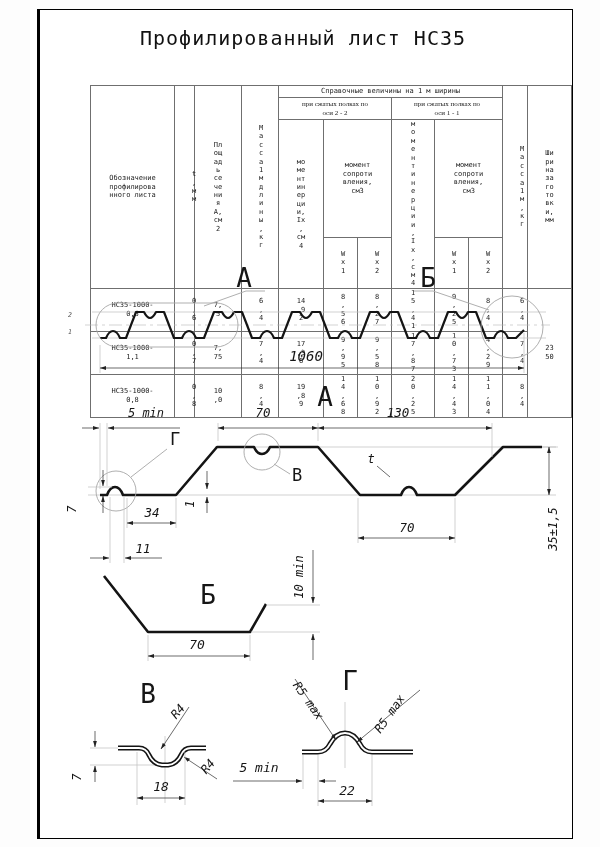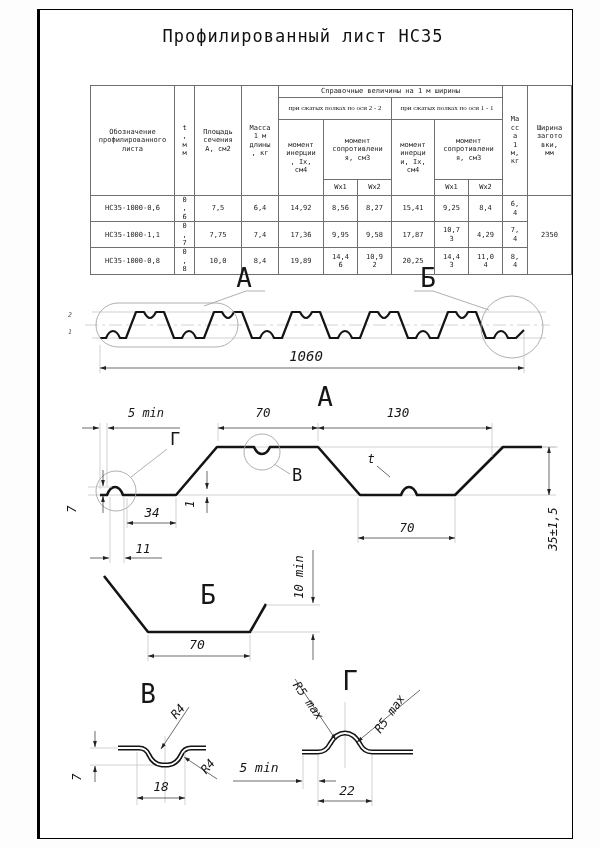--- a/index.html
+++ b/index.html
@@ -1,25 +1,25 @@
 <!DOCTYPE html>
 <html><head>
 <meta charset="utf-8">
 <style>
   html,body{margin:0;padding:0;background:#ffffff;}
   #stage{position:relative;width:600px;height:847px;background:#fdfdfd;overflow:hidden;
          font-family:"DejaVu Sans Mono",monospace;outline:1px solid #d8d8d8;}
   #frame{position:absolute;left:37px;top:9px;width:532px;height:828px;
          border:1.6px solid #000;border-left-width:3px;background:#fff;}
   #doc-title{position:absolute;left:37px;top:26px;width:532px;text-align:center;
-         font-size:17px;letter-spacing:1px;color:#111;}
+         font-size:20px;letter-spacing:1px;color:#111;}
   
   #spec-table{position:absolute;left:90px;top:85px;border-collapse:collapse;table-layout:fixed;
          width:481px;font-size:7px;line-height:1.2;color:#1c1c1c;}
-  #spec-table th,#spec-table td{border:1px solid #6f6f6f;padding:0 7px;text-align:center;
+  #spec-table th,#spec-table td{border:1px solid #6f6f6f;padding:0 17px;text-align:center;
          vertical-align:middle;font-weight:normal;word-wrap:break-word;}
   #spec-table td{height:15px;}
   .hr1{height:12px;} .hr2{height:22px;font-family:Liberation Serif, serif;} .hr3{height:60px;} .hr4{height:16px;}
   
   svg{position:absolute;left:0;top:0;}
   .ref{stroke:#c2c2c2;stroke-width:.75;fill:none;}
   .cl{stroke:#b5b5b5;stroke-width:.6;fill:none;stroke-dasharray:13 4 3 4;}
   .prof{stroke:#141414;stroke-width:2.2;fill:none;stroke-linejoin:round;}
   .prof2{stroke:#141414;stroke-width:2.6;fill:none;stroke-linejoin:round;}
   .det{stroke:#a6a6a6;stroke-width:.9;fill:none;}
@@ -109,21 +109,21 @@
           <td>10,73</td>
           <td>4,29</td>
           <td>7,4</td>
         </tr>
         <tr>
           <td>НС35-1000-0,8</td>
           <td>0,8</td>
           <td>10,0</td>
           <td>8,4</td>
           <td>19,89</td>
-          <td>14,46</td>
+          <td>14,68</td>
           <td>10,92</td>
           <td>20,25</td>
           <td>14,43</td>
           <td>11,04</td>
           <td>8,4</td>
         </tr>
       </tbody>
   </table>
 
   <svg width="600" height="847" viewBox="0 0 600 847">

